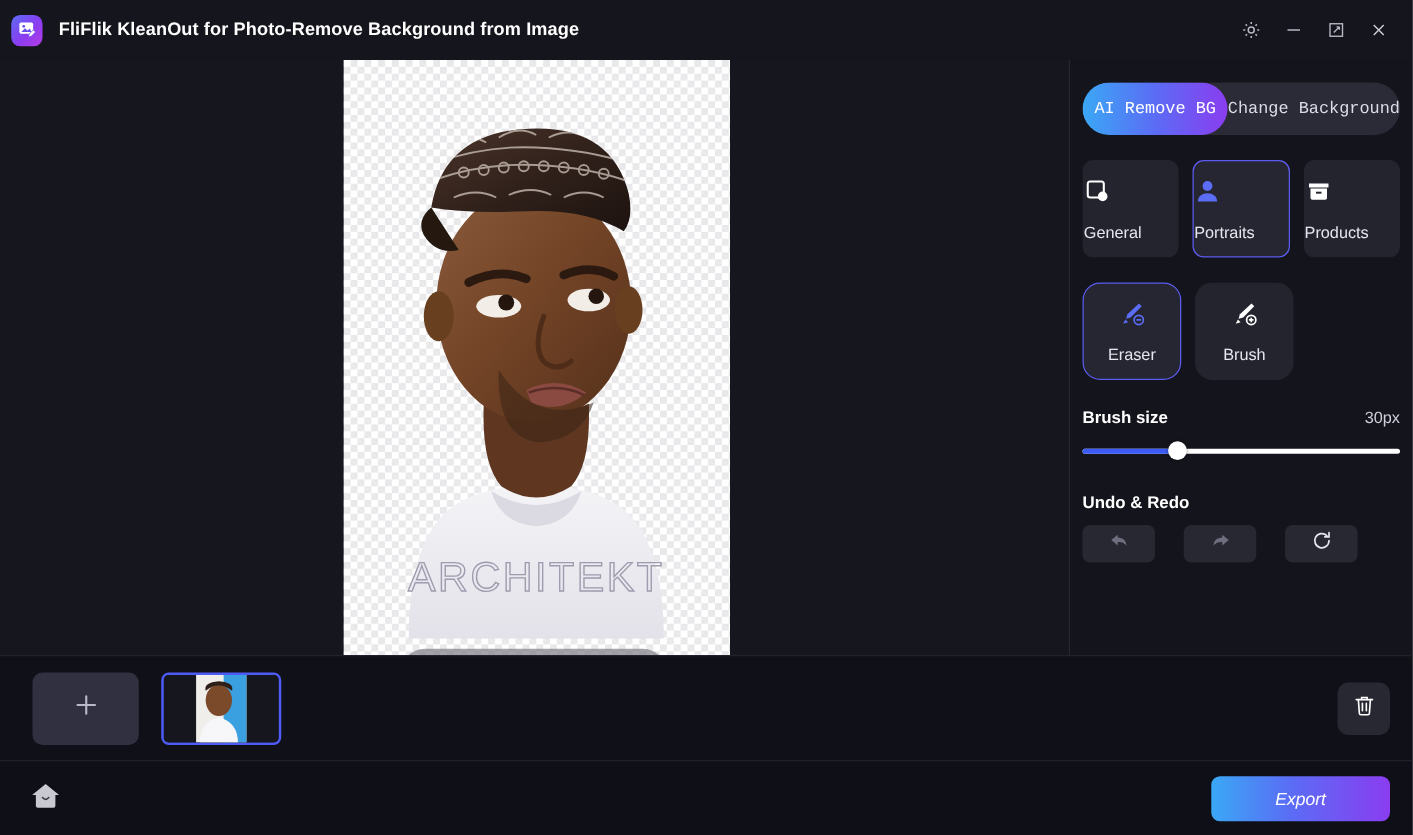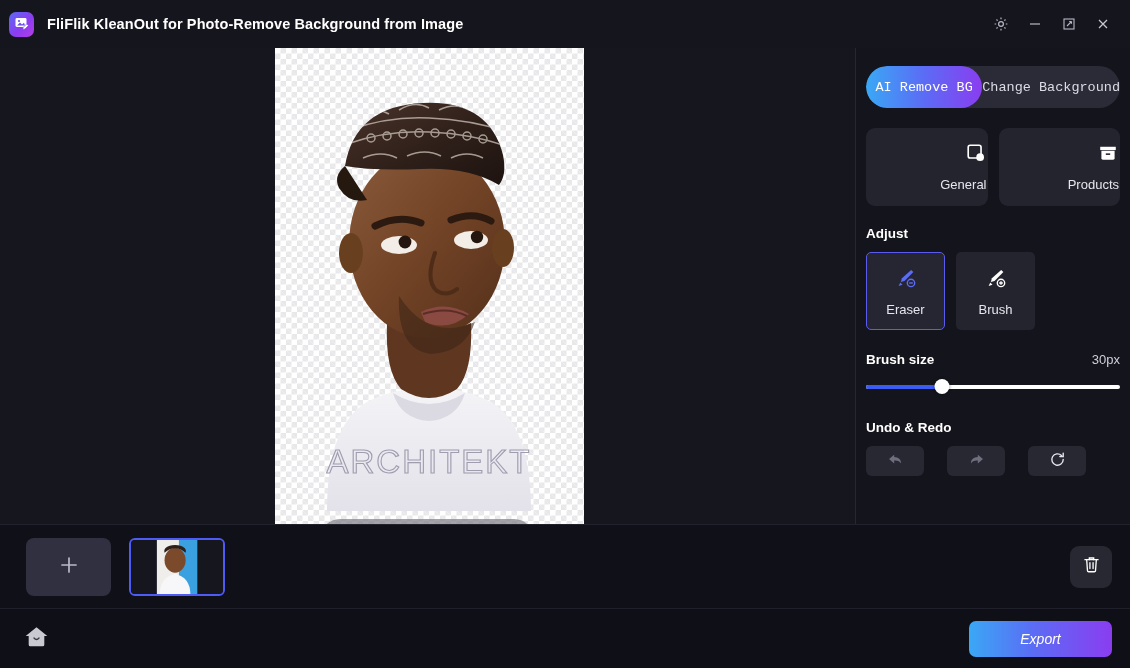--- a/index.html
+++ b/index.html
@@ -96,33 +96,33 @@
     color: #ffffff;
     background: linear-gradient(90deg, #3aa8f5 0%, #5b6cf5 50%, #8a3df0 100%);
     border-radius: 21px;
   }
 
   .cat-row { display: flex; gap: 11px; margin-bottom: 20px; }
   .cat {
     flex: 1 1 0; height: 78px; border-radius: 9px;
     background: #24242f; border: 1.5px solid transparent;
     display: flex; flex-direction: column;
-    align-items: flex-end; justify-content: center; gap: 9px;
+    align-items: flex-start; justify-content: center; gap: 9px;
     cursor: pointer;
   }
   .cat.active { border-color: #5b5bf0; background: #262632; }
   .cat-label { font-size: 13px; color: #e6e6ee; }
 
   .section-title {
     font-size: 13.5px; font-weight: bold; color: #ffffff;
     margin-bottom: 11px;
   }
   .adjust-row { display: flex; gap: 11px; margin-bottom: 22px; }
   .adj {
-    width: 79px; height: 78px; border-radius: 5px;
+    width: 79px; height: 78px; border-radius: 14px;
     background: #24242f; border: 1.5px solid transparent;
     display: flex; flex-direction: column;
     align-items: center; justify-content: center; gap: 8px;
     cursor: pointer;
   }
   .adj.active { border-color: #5b5bf0; background: #262632; }
   .adj-label { font-size: 13px; color: #e6e6ee; }
 
   .slider-head {
     display: flex; justify-content: space-between;
@@ -341,34 +341,42 @@
         <div class="cat">
           <span>
             <svg width="22" height="22" viewBox="0 0 24 24" fill="none">
               <rect x="3.5" y="3.5" width="14" height="14" rx="2.2" stroke="#ffffff" stroke-width="1.8"></rect>
               <circle cx="16.5" cy="16.5" r="4.2" fill="#ffffff"></circle>
             </svg>
           </span>
           <span class="cat-label">General</span>
         </div>
 
+        <div class="cat active">
+          <span>
+            <svg width="22" height="22" viewBox="0 0 24 24" fill="#5b6cf5">
+              <circle cx="12" cy="7.4" r="4.3"></circle>
+              <path d="M3.6 21c0-4.7 3.8-7.3 8.4-7.3s8.4 2.6 8.4 7.3z"></path>
+            </svg>
+          </span>
+          <span class="cat-label">Portraits</span>
+        </div>
 
         <div class="cat">
           <span>
             <svg width="22" height="22" viewBox="0 0 24 24" fill="#ffffff">
               <path d="M3.5 5.2h17v3.6h-17z" rx="1"></path>
               <path d="M4.8 9.6h14.4v8.2a1.6 1.6 0 0 1-1.6 1.6H6.4a1.6 1.6 0 0 1-1.6-1.6z"></path>
               <rect x="9.6" y="12.4" width="4.8" height="1.7" fill="#24242f"></rect>
             </svg>
           </span>
           <span class="cat-label">Products</span>
         </div>
       </div>
 
-      <div class="section-title">Adjust</div>
       <div class="adjust-row">
         <div class="adj active">
           <span>
             <svg width="24" height="24" viewBox="0 0 26 26" fill="none">
               <path d="M18.6 4.2 L21 6.6 L11.4 16.2 L7.4 17.4 L8.6 13.4 Z" fill="#5b6cf5"></path>
               <path d="M6.8 18 L9.2 20.4 L5 21.6 Z" fill="#5b6cf5"></path>
               <circle cx="18.4" cy="18.4" r="4" stroke="#5b6cf5" stroke-width="1.5"></circle>
               <path d="M16.4 18.4h4" stroke="#5b6cf5" stroke-width="1.5"></path>
             </svg>
           </span>

